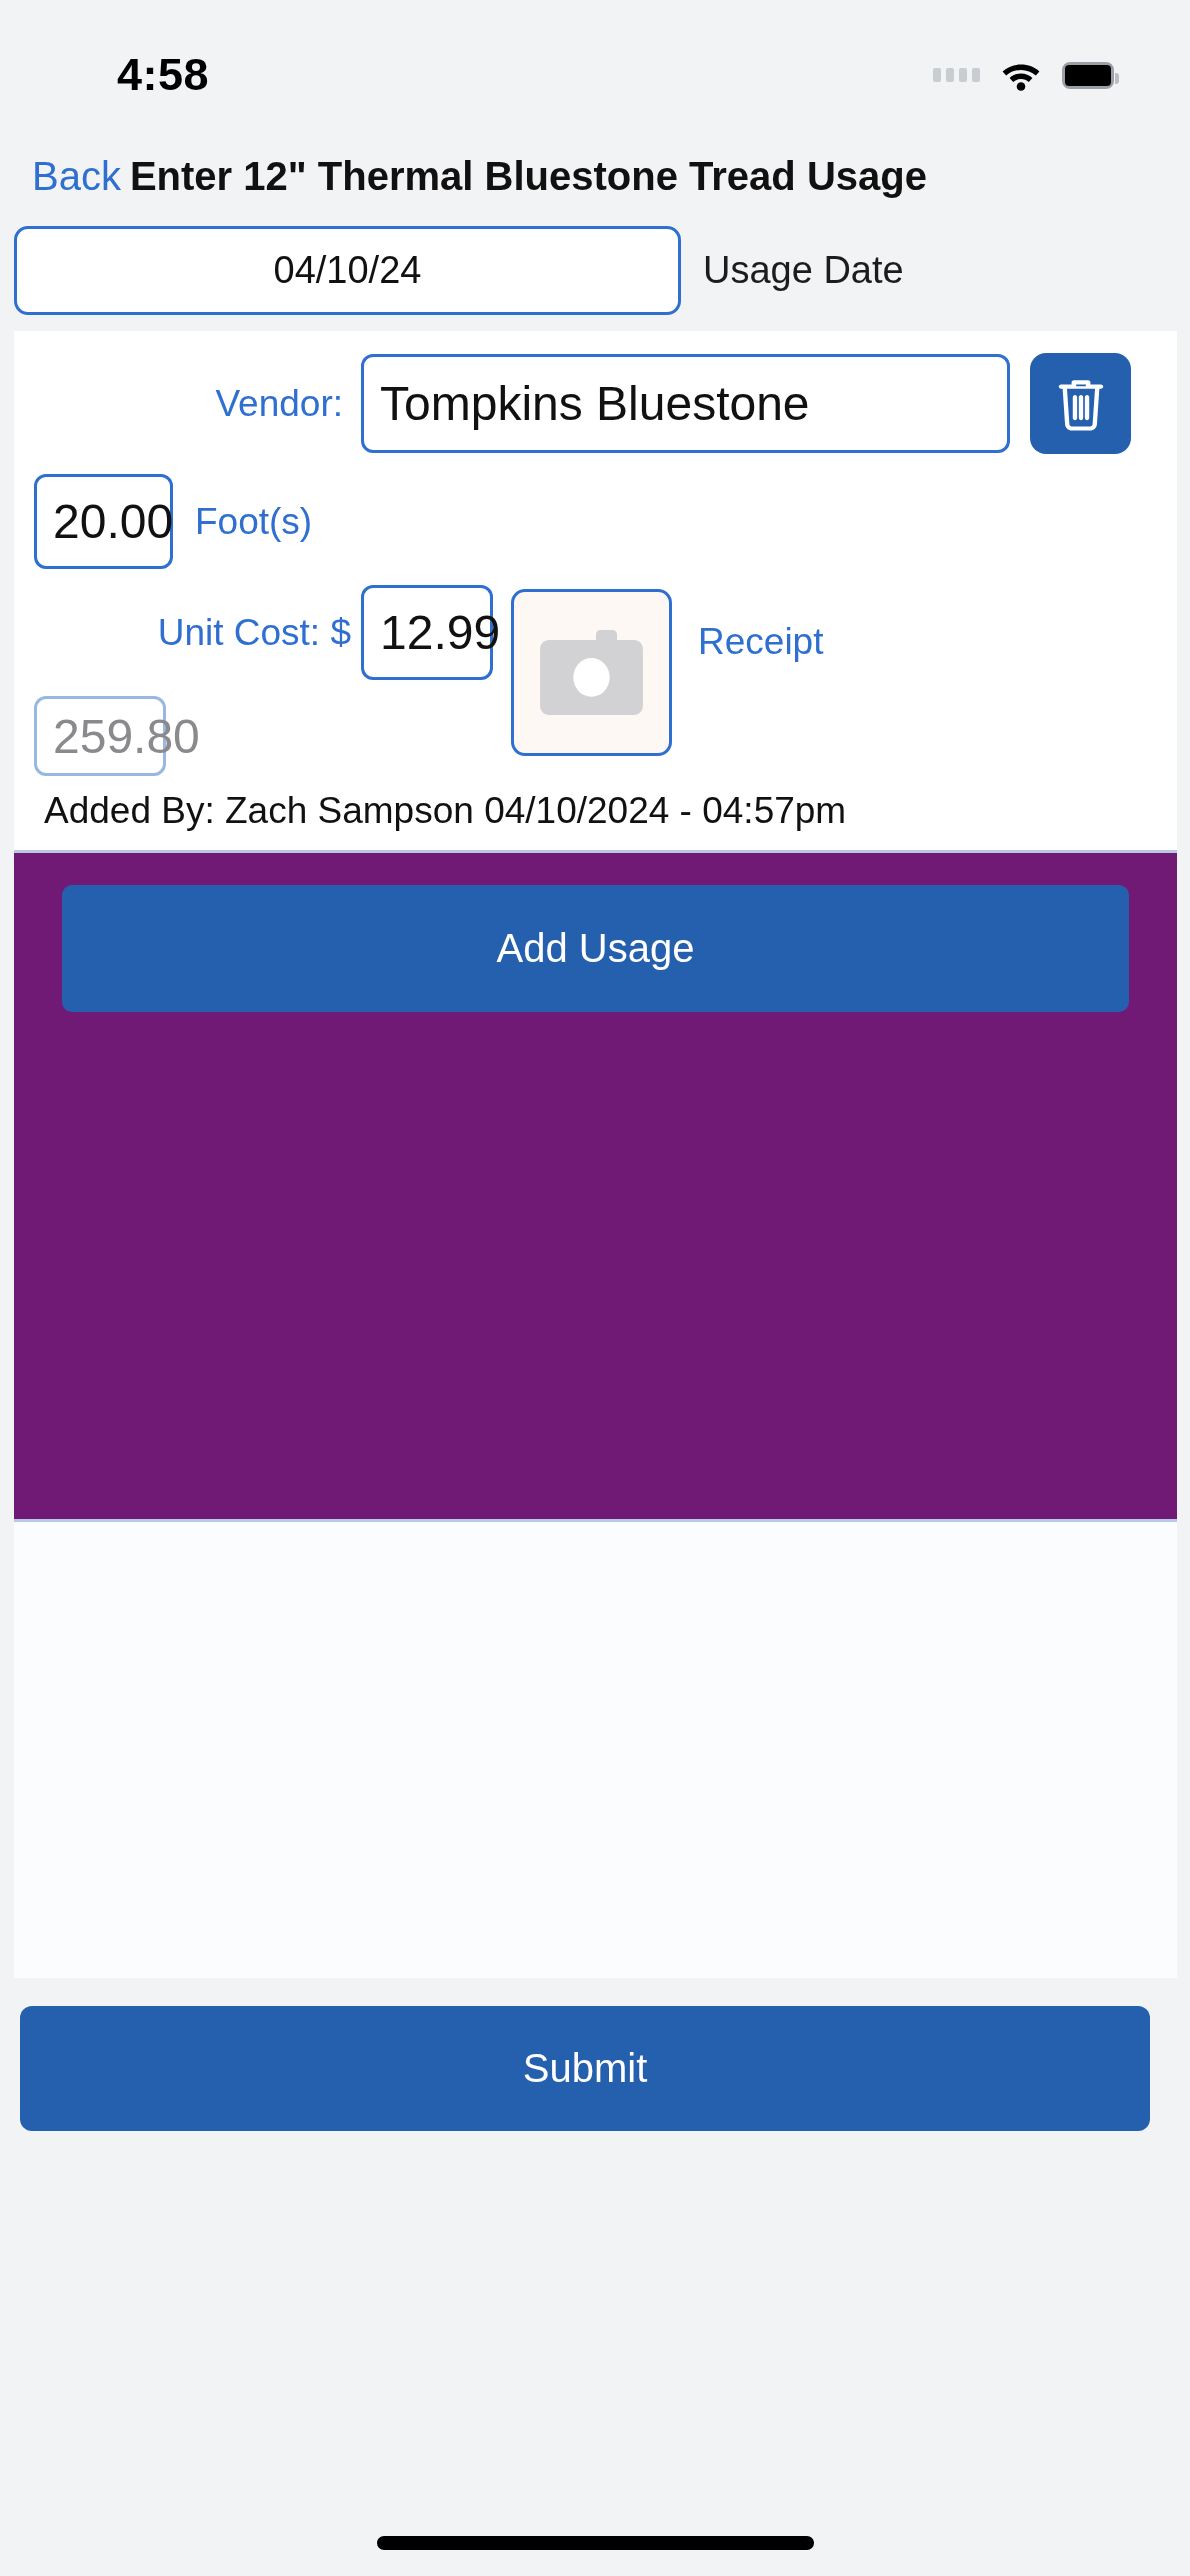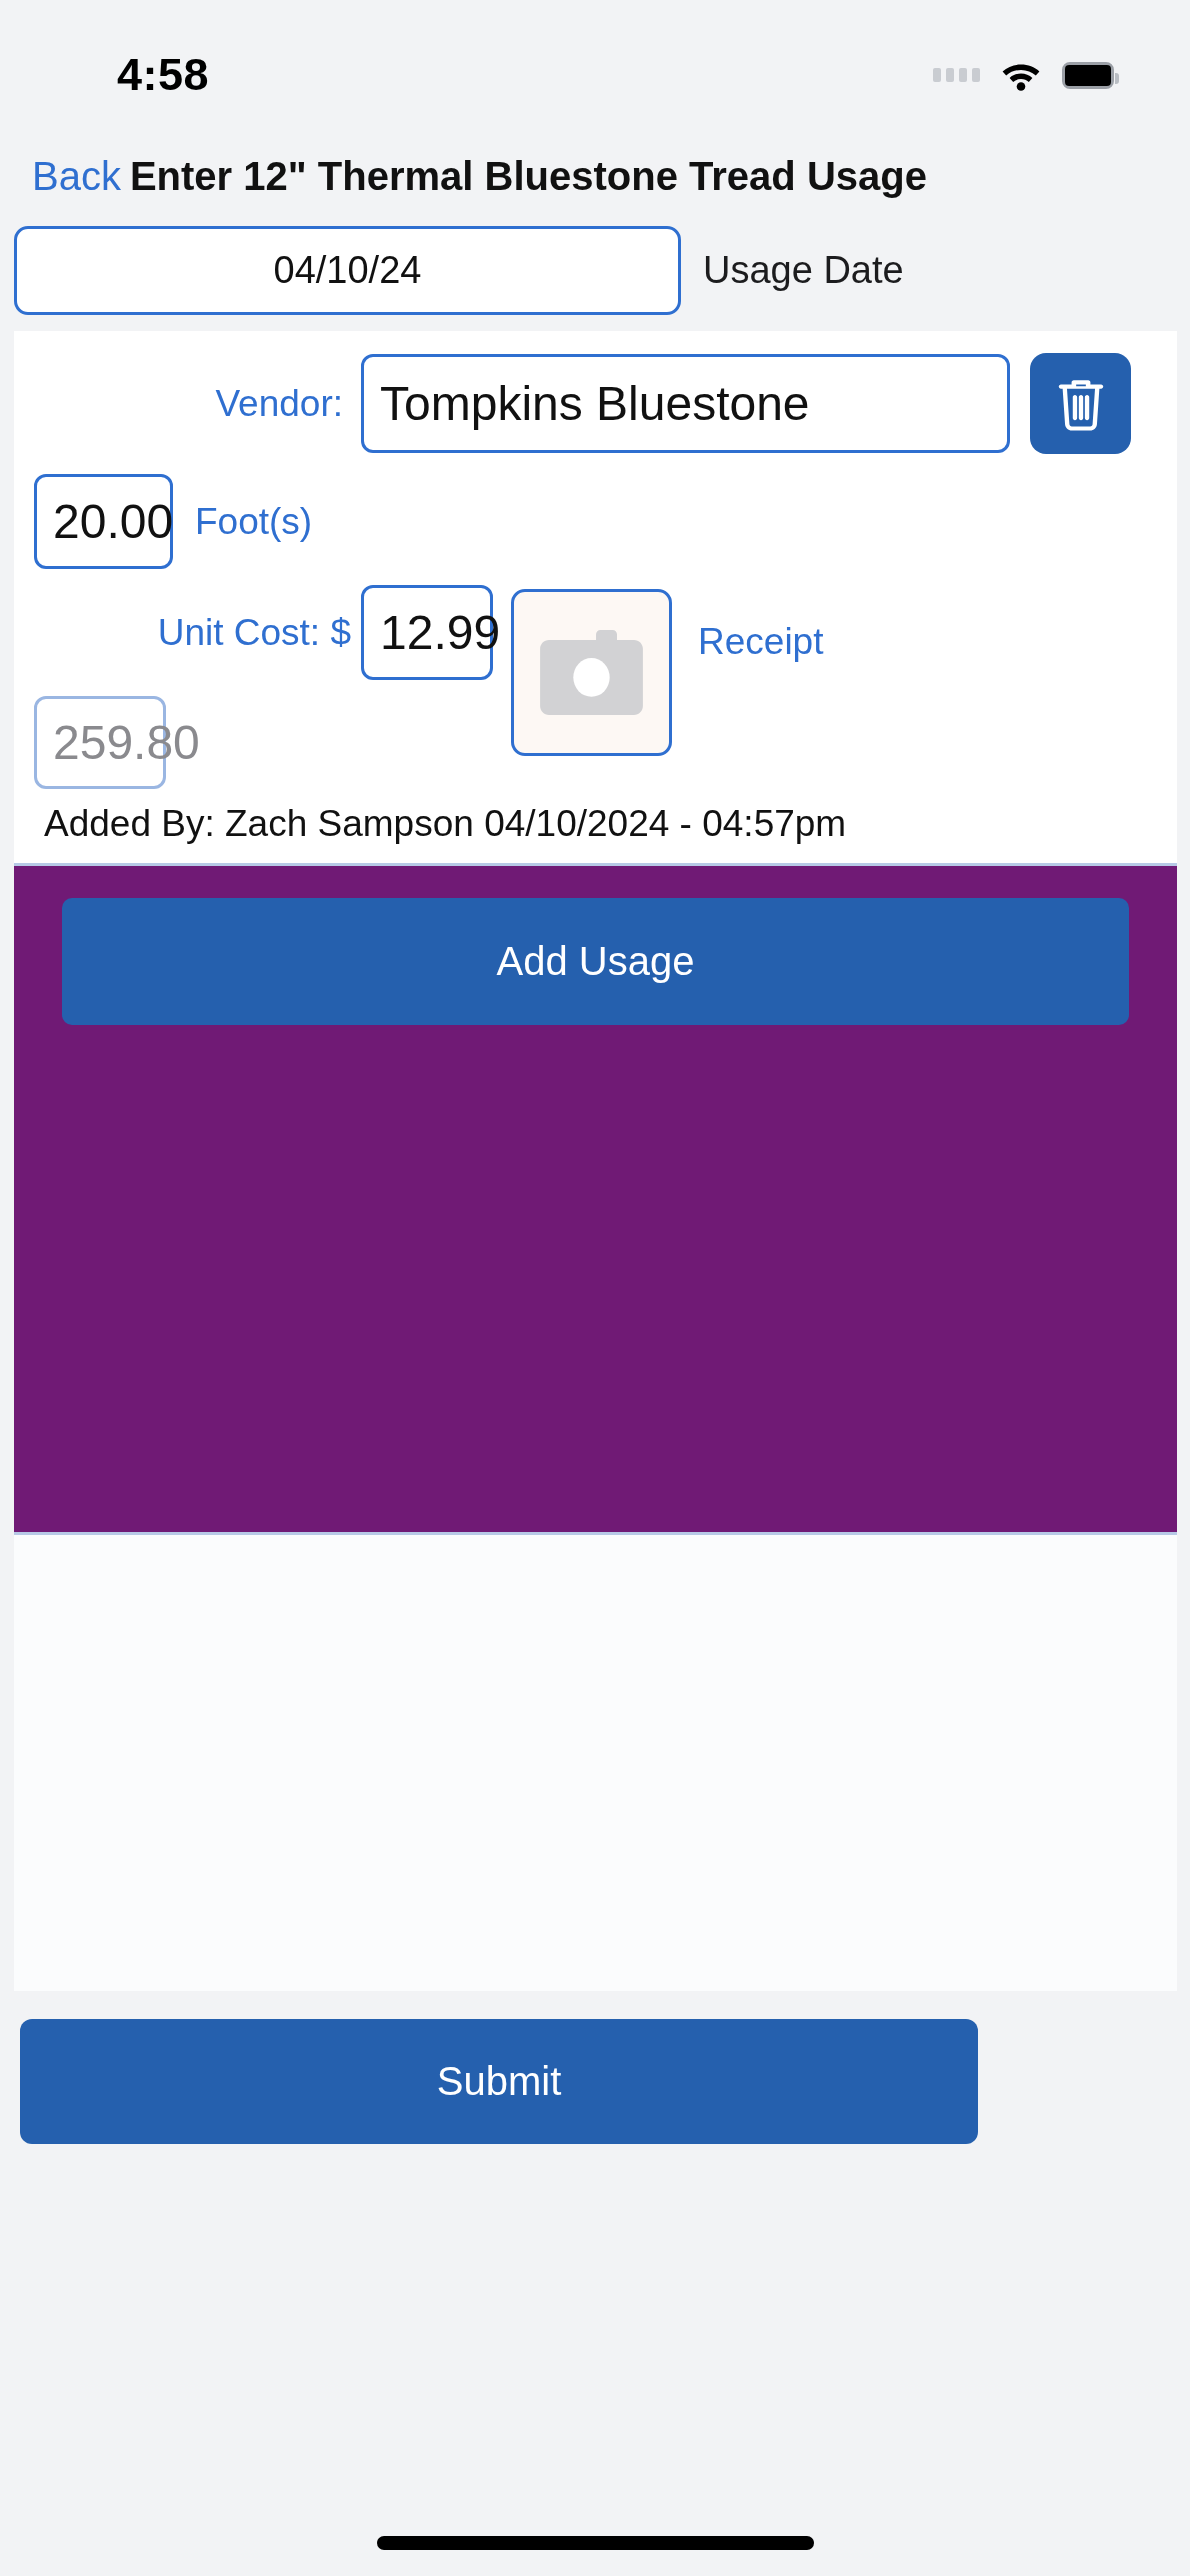--- a/index.html
+++ b/index.html
@@ -184,21 +184,21 @@
   .block-cost {
     display: flex;
     padding: 0 20px;
   }
   .cost-fields { flex: 0 0 auto; }
   .row-unit { display:flex; align-items:center; margin-bottom: 16px; }
   .row-unit .flabel { width: 327px; padding-right: 10px; }
   .row-unit .finput { width: 132px; height: 95px; }
   .row-total { display:flex; align-items:center; }
   .row-total .flabel { width: 327px; padding-right: 18px; }
-  .row-total .finput { width: 132px; height: 93px; }
+  .row-total .finput { width: 132px; height: 80px; }
 
   .receipt-wrap {
     display: flex;
     align-items: flex-start;
     margin-left: 0;
   }
   .receipt-box {
     width: 161px; height: 167px;
     margin-left: 18px;
     margin-top: 4px;
@@ -254,21 +254,21 @@
   .panel-dim {
     width: 1163px;
     margin: 0 14px;
     height: 456px;
     background: #fbfcfd;
   }
 
   
   .submit-wrap { padding: 28px 20px 0 20px; }
   .btn-submit {
-    width: 958px;
+    width: 1130px;
     height: 125px;
     background: #2560ae;
     border: none;
     border-radius: 12px;
     color: #fff;
     font-size: 40px;
     font-family: "Liberation Sans", sans-serif;
     cursor: pointer;
   }
 

